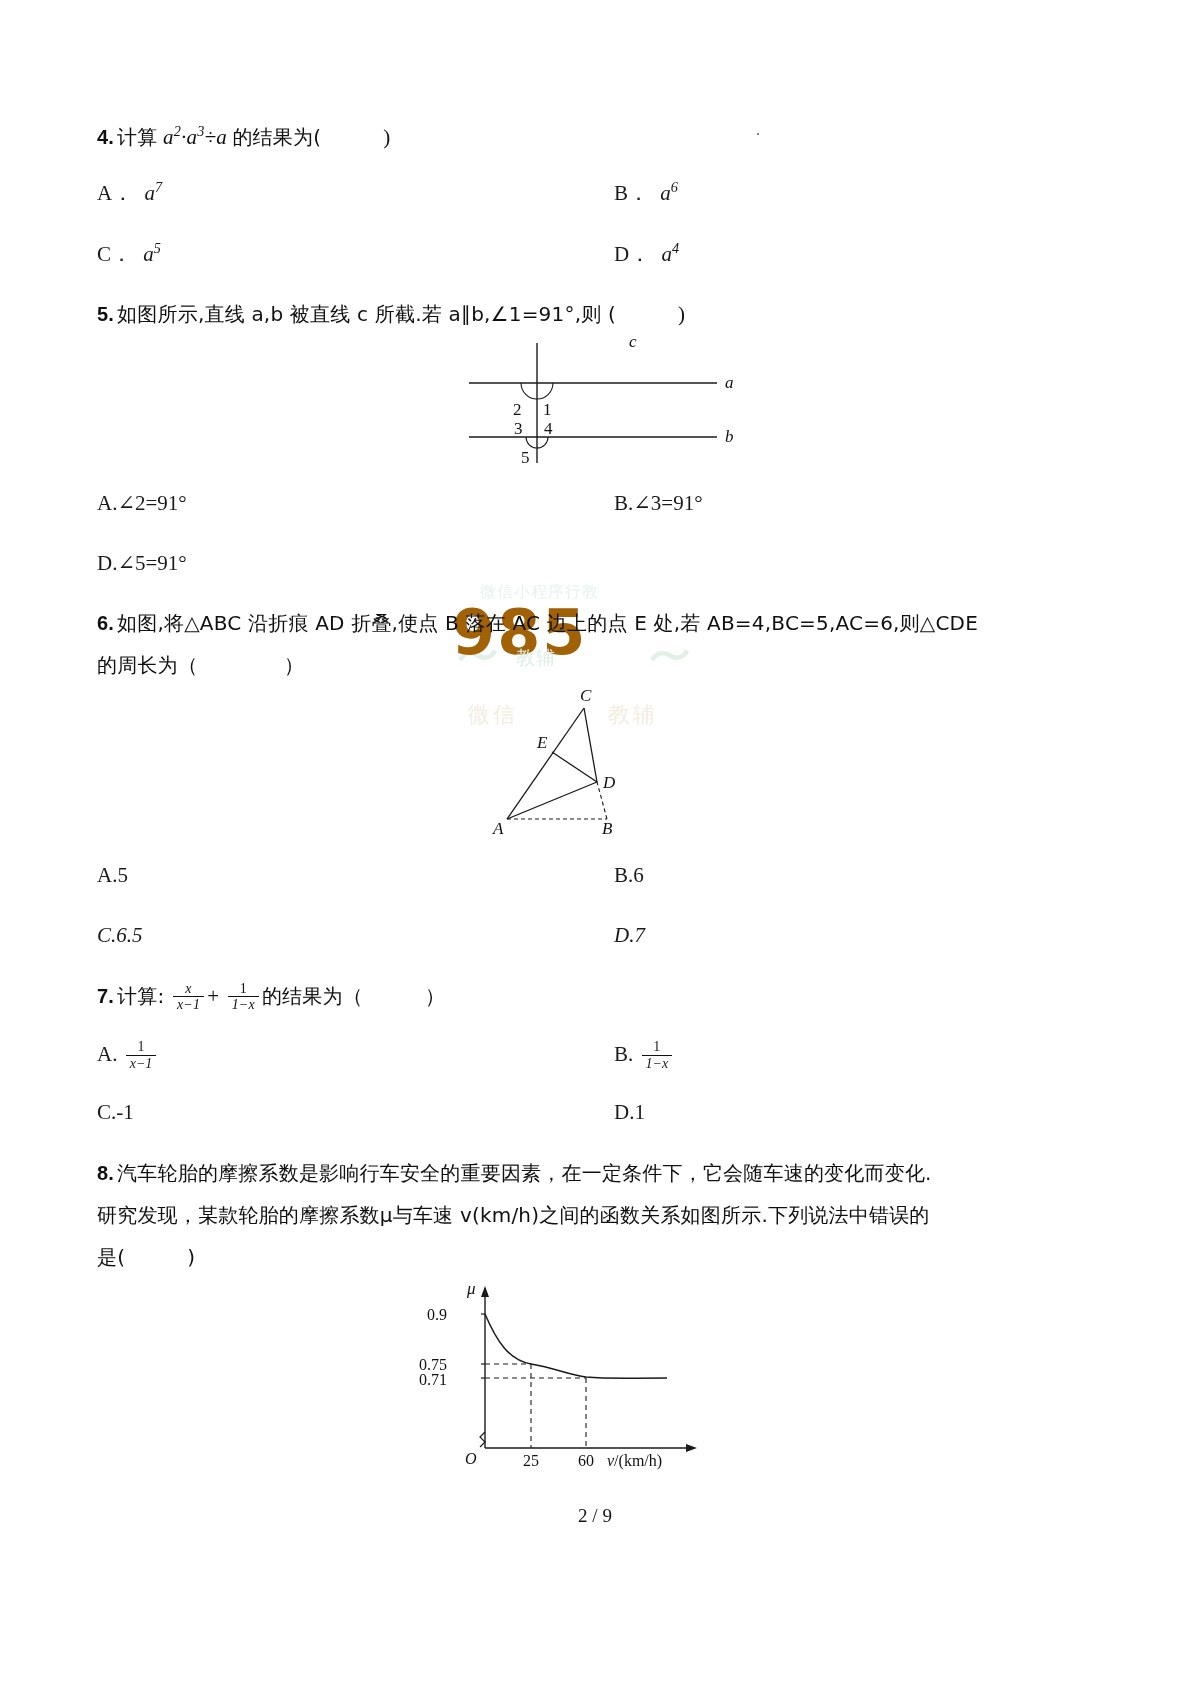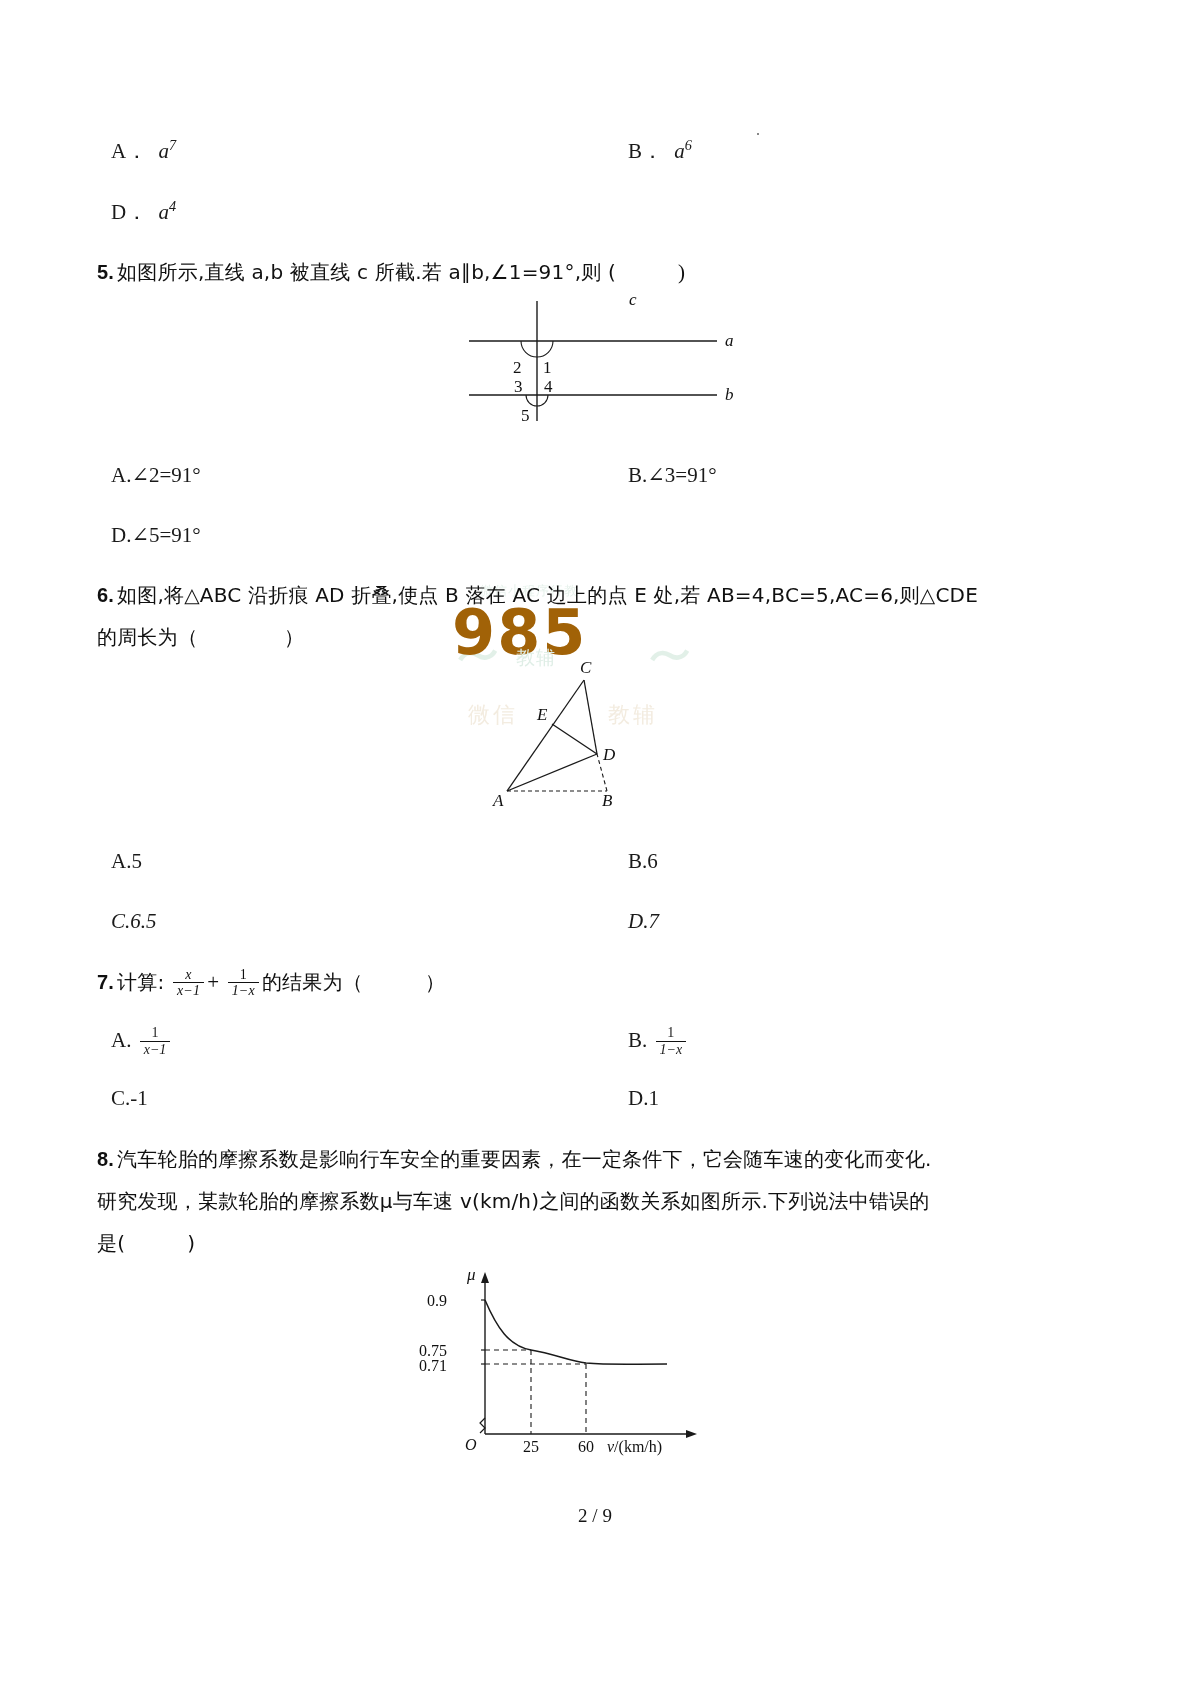--- a/index.html
+++ b/index.html
@@ -45,21 +45,21 @@
   .cn { font-family: "DejaVu Sans", "Liberation Sans", sans-serif; font-size: 20px; }
   .mi { font-style: italic; font-family: "Liberation Serif", serif; }
   .upn { vertical-align: super; font-size: 0.68em; }
   .gap { display: inline-block; width: 62px; }
   .gap-l { display: inline-block; width: 86px; }
 
   
   .opts {
     display: flex;
     width: 100%;
-    margin: 14px;
+    margin: 0;
   }
   .opt {
     font-size: 21px;
     line-height: 1.6;
     white-space: nowrap;
   }
   .opt-a { width: 517px; }
   .opt-b { width: 420px; }
 
   
@@ -126,21 +126,21 @@
     font-family: "DejaVu Sans", sans-serif;
     font-size: 44px;
     color: #e2f0e8;
   }
   .wm-sw1 { left: 456px; top: 628px; transform: rotate(-8deg); }
   .wm-sw2 { left: 648px; top: 628px; transform: rotate(-8deg); }
   .wm-top {
     left: 480px;
     top: 582px;
     font-family: "DejaVu Sans", sans-serif;
-    font-size: 13px;
+    font-size: 16px;
     color: #e7f2ec;
     letter-spacing: 1px;
   }
 
   
   .footer {
     position: absolute;
     left: 0;
     top: 1505px;
     width: 1190px;
@@ -172,33 +172,42 @@
   <div class="watermark wm-top">微信小程序行教</div>
   <div class="watermark wm-sw1">〜</div>
   <div class="watermark wm-sw2">〜</div>
   <div class="watermark wm-985">985</div>
   <div class="watermark wm-jf">教辅</div>
   <div class="watermark wm-wx">微信</div>
   <div class="watermark wm-jf2">教辅</div>
 
   <div class="content">
 
+    <div class="qline" style="margin-bottom:22px;">
+      <span class="qnum">4.</span><span class="cn">计算</span>
+      <span class="mi" style="font-size:21px;">a<span class="upn">2</span>·a<span class="upn">3</span>÷a</span>
+      <span class="cn">的结果为(</span><span class="gap"></span><span>)</span>
+    </div>
 
     <div class="opts" style="margin-bottom:26px;">
       <div class="opt opt-a">
         <span>A．</span>
         <span class="mi" style="margin-left:6px;"><span>a</span><span class="upn">7</span></span>
       </div>
       <div class="opt opt-b">
         <span>B．</span>
         <span class="mi" style="margin-left:6px;"><span>a</span><span class="upn">6</span></span>
       </div>
     </div>
 
     <div class="opts" style="margin-bottom:26px;">
+      <div class="opt opt-a">
+        <span>C．</span>
+        <span class="mi" style="margin-left:6px;"><span>a</span><span class="upn">5</span></span>
+      </div>
       <div class="opt opt-b">
         <span>D．</span>
         <span class="mi" style="margin-left:6px;"><span>a</span><span class="upn">4</span></span>
       </div>
     </div>
 
     <div class="qline" style="margin-bottom:4px;">
       <span class="qnum">5.</span><span class="cn">如图所示,直线 a,b 被直线 c 所截.若 a∥b,∠1=91°,则 (</span><span class="gap"></span><span>)</span>
     </div>
 

